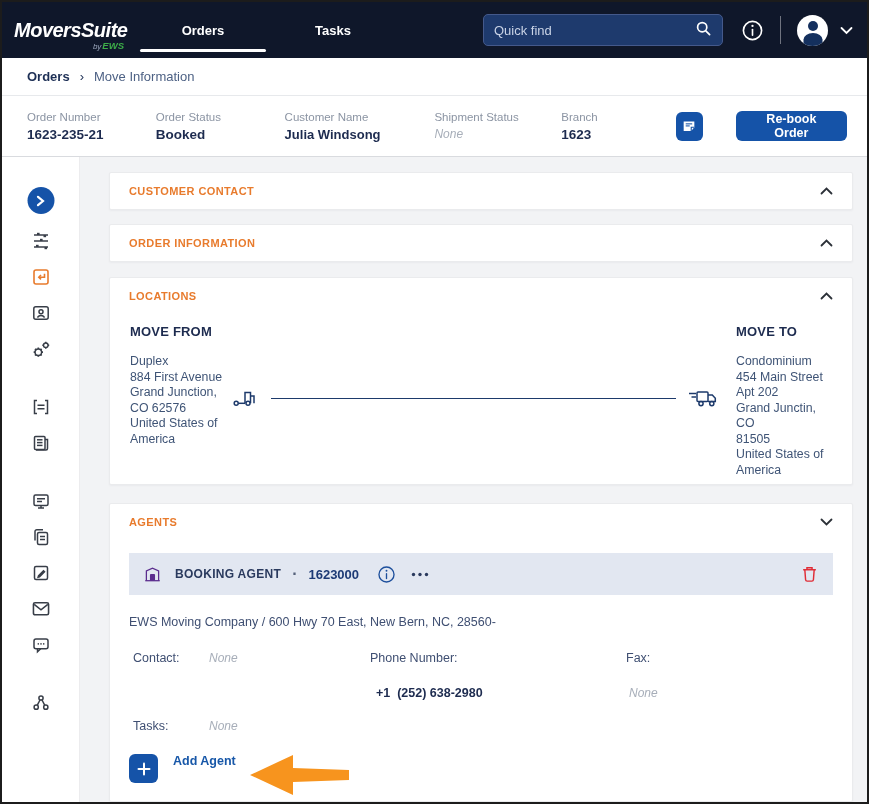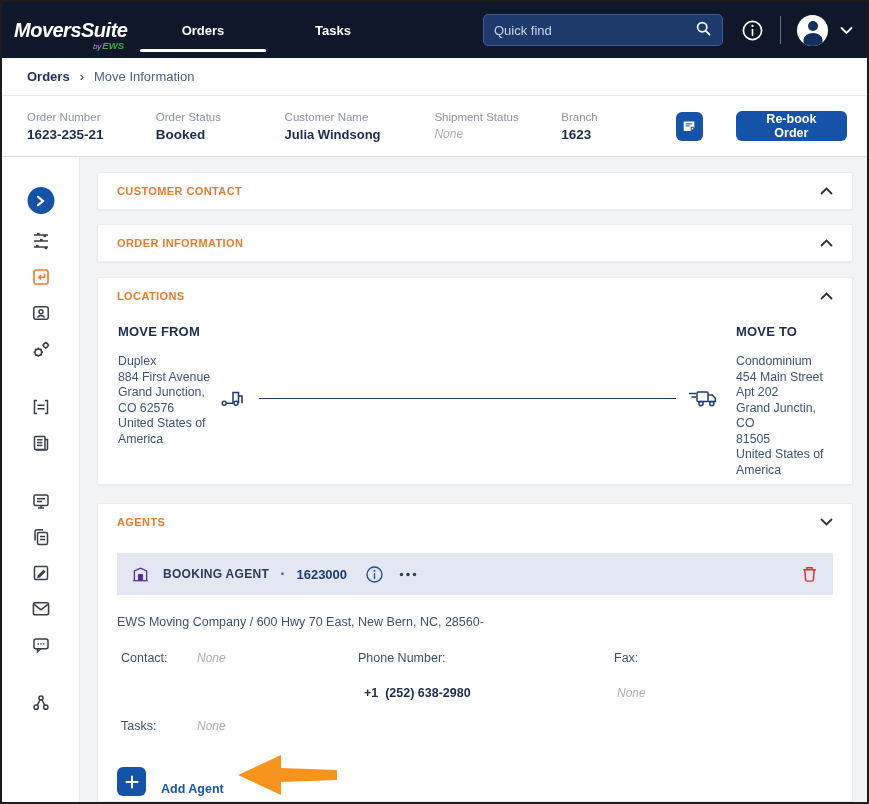--- a/index.html
+++ b/index.html
@@ -40,21 +40,21 @@
   .oh-label { font-size:11.5px; color:#8b94a3; margin-bottom:4px; }
   .oh-value { font-size:13.5px; font-weight:bold; color:#1d2b4f; }
   .oh-value.big { font-size:13px; }
   .oh-value.muted { font-weight:normal; font-style:italic; color:#a7aeb9; font-size:12px; }
   .w135{width:135px;} .w157{width:157px;} .w133{width:133px;} .w120{width:120px;}
   .oh-actions { margin-left:auto; margin-right:20px; display:flex; align-items:center;gap:20px; }
   .note-btn { width:29px; height:29px; background:#1553A8; border:none; border-radius:6px; display:flex; align-items:center; justify-content:center; cursor:pointer; }
   .rebook-btn { margin-left:13px; height:30px; background:#1553A8; color:#fff; border:none; border-radius:6px; font-size:12.5px; font-weight:bold; padding:0 15px; font-family:"Liberation Sans", sans-serif; cursor:pointer; }
 
   
-  .content { flex:1; display:flex; overflow:hidden; }
+  .content { flex:1; display:flex; overflow:hidden;gap:12px; }
   .sidebar { width:78px; background:#fff; position:relative; flex-shrink:0; border-right:1px solid #ececee; }
   .sb-item { position:absolute; left:50%; transform:translateX(-50%); cursor:pointer; display:flex; }
   .sb-expand { width:27px; height:27px; background:#1553A8; border-radius:50%; display:flex; align-items:center; justify-content:center; }
   .main { flex:1; padding:15px 14px 0 17px; overflow:hidden; display:flex; flex-direction:column; }
 
   .card { background:#fff; border:1px solid #eaebed; border-radius:2px; box-shadow:0 1px 2px rgba(20,30,60,0.04); flex-shrink:0; }
   .card-head { height:36px; display:flex; align-items:center; justify-content:space-between; padding:0 19px; cursor:pointer; }
   .card-title { color:#E87B2D; font-size:11px; font-weight:bold; letter-spacing:0.4px; }
   .chev { display:flex; }
   .mb14{margin-bottom:14px;} .mb15{margin-bottom:15px;} .mb18{margin-bottom:18px;}
@@ -78,21 +78,21 @@
   .agent-info-btn { margin-left:18px; display:flex; cursor:pointer; }
   .agent-more-btn { margin-left:15px; display:flex; cursor:pointer; }
   .agent-del-btn { margin-left:auto; display:flex; cursor:pointer; }
   .agent-company { margin:20px 19px 0 19px; font-size:12.5px; color:#3f4f72; }
   .agent-detail-row { position:relative; margin:0 19px; height:16px; }
   .r1{margin-top:22px;} .r2{margin-top:19px;} .r3{margin-top:17px;}
   .ad-label { position:absolute; font-size:12.5px; color:#3f4f72; }
   .ad-val { position:absolute; font-size:12px; font-style:italic; color:#a7aeb9; }
   .ad-phone { position:absolute; font-size:12.5px; font-weight:600; color:#1d2b4f; white-space:pre; }
   .p0{left:4px;} .p80{left:80px;} .p241{left:241px;} .p247{left:247px;} .p497{left:497px;} .p500{left:500px;}
-  .add-agent-row { margin:19px 19px 0 19px; display:flex; align-items:flex-end; }
+  .add-agent-row { margin:19px 19px 0 19px; display:flex; align-items:flex-start; }
   .add-agent-btn { width:29px; height:29px; background:#1553A8; border:none; border-radius:6px; display:flex; align-items:center; justify-content:center; cursor:pointer; }
   .add-agent-label { margin-left:15px; font-size:12.5px; font-weight:bold; color:#1757A8; cursor:pointer; }
   .annot-arrow { margin-left:13px; display:flex; }
 </style>
 </head>
 <body>
 
 <div class="frame">
 
   <div class="navbar">

